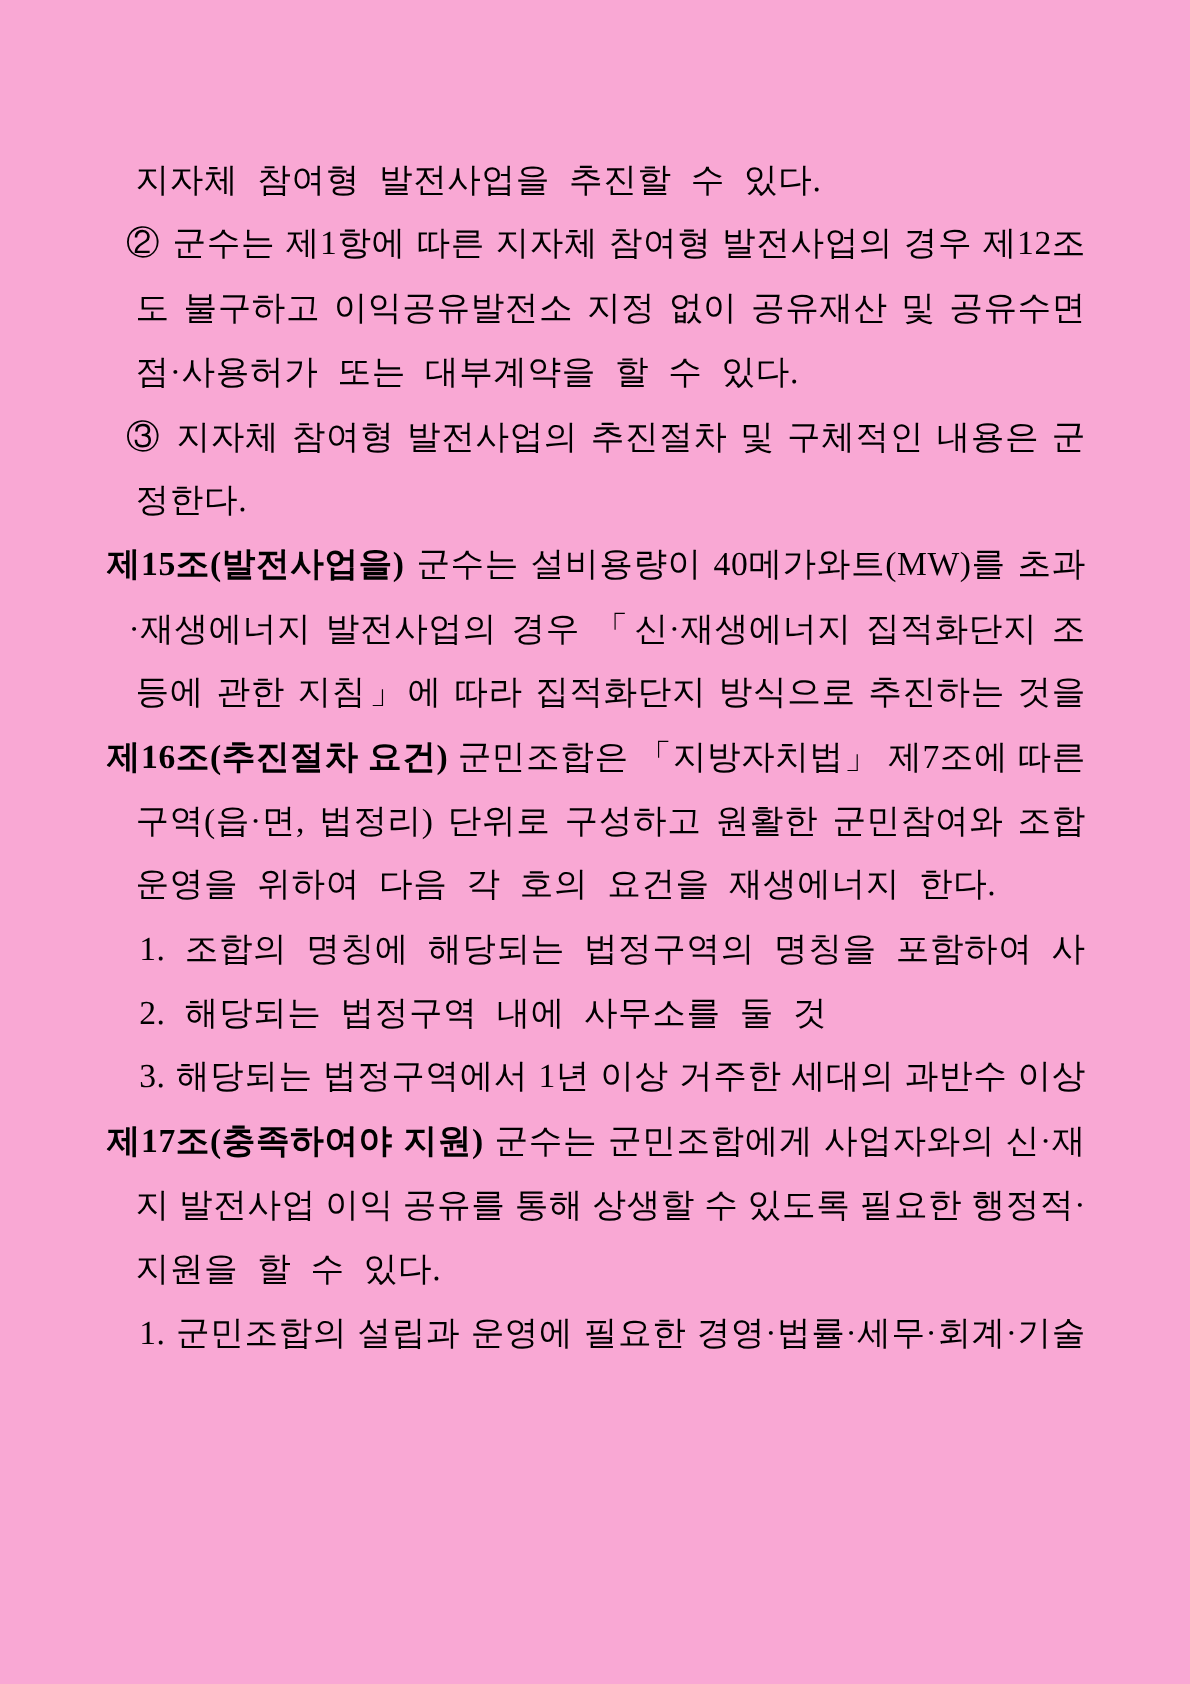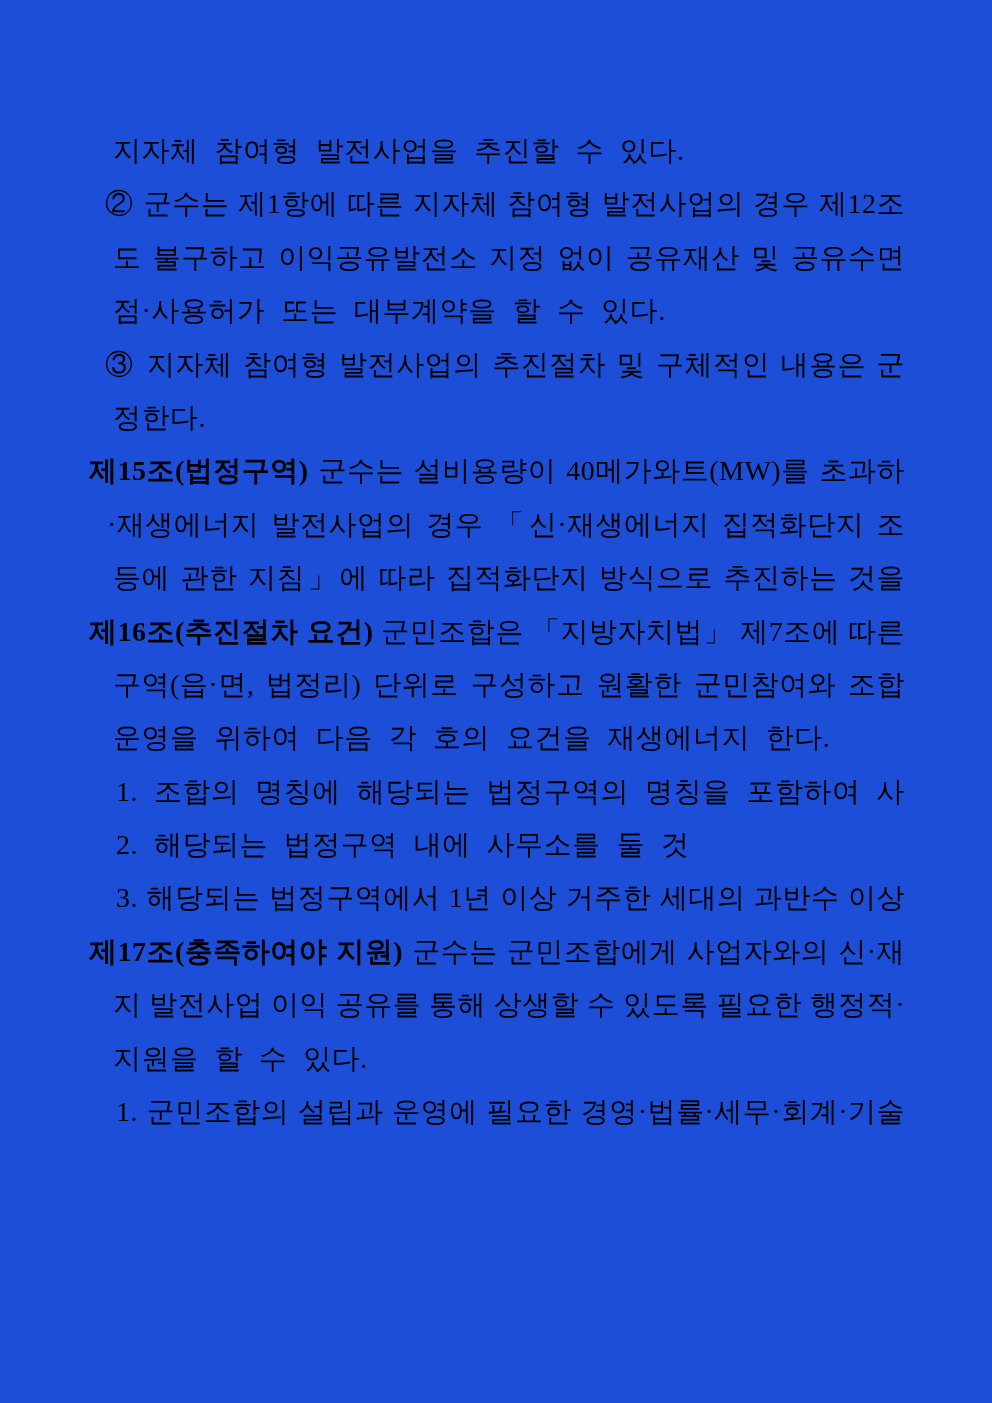--- a/index.html
+++ b/index.html
@@ -9,21 +9,21 @@
   }
   body {
     width: 992px;
     height: 1403px;
     position: relative;
     overflow: hidden;
   }
   .page {
     position: absolute;
     inset: 0;
-    background: #1d4ed8;
+    background: #f9a8d4;
   }
   .doc {
     position: absolute;
     left: 89px;
     top: 124px;
     width: 816px;
   }
   .line {
     font-family: "Liberation Serif", "DejaVu Serif", serif;
     font-size: 28px;
@@ -56,21 +56,21 @@
 <body>
 
 <div class="page">
   <div class="doc">
       <div class="line continuation">지자체 참여형 발전사업을 추진할 수 있다.</div>
       <div class="line circled just">② 군수는 제1항에 따른 지자체 참여형 발전사업의 경우 제12조제3항에</div>
       <div class="line continuation just">도 불구하고 이익공유발전소 지정 없이 공유재산 및 공유수면에 대한</div>
       <div class="line continuation">점·사용허가 또는 대부계약을 할 수 있다.</div>
       <div class="line circled just">③ 지자체 참여형 발전사업의 추진절차 및 구체적인 내용은 군수가 따로</div>
       <div class="line continuation">정한다.</div>
-      <div class="line article just"><span class="head">제15조(법정구역)</span> 군수는 설비용량이 40메가와트(MW)를 초과하는 신</div>
+      <div class="line article just"><span class="head">제15조(발전사업을)</span> 군수는 설비용량이 40메가와트(MW)를 초과하는 신</div>
       <div class="line dotstart just">·재생에너지 발전사업의 경우 「신·재생에너지 집적화단지 조성·지원</div>
       <div class="line continuation just">등에 관한 지침」에 따라 집적화단지 방식으로 추진하는 것을 원칙으로</div>
       <div class="line article just"><span class="head">제16조(추진절차 요건)</span> 군민조합은 「지방자치법」 제7조에 따른 법정</div>
       <div class="line continuation just">구역(읍·면, 법정리) 단위로 구성하고 원활한 군민참여와 조합의 건전한</div>
       <div class="line continuation">운영을 위하여 다음 각 호의 요건을 재생에너지 한다.</div>
       <div class="line item">1. 조합의 명칭에 해당되는 법정구역의 명칭을 포함하여 사용할 것</div>
       <div class="line item">2. 해당되는 법정구역 내에 사무소를 둘 것</div>
       <div class="line item just">3. 해당되는 법정구역에서 1년 이상 거주한 세대의 과반수 이상이 조합</div>
       <div class="line article just"><span class="head">제17조(충족하여야 지원)</span> 군수는 군민조합에게 사업자와의 신·재생에너</div>
       <div class="line continuation just">지 발전사업 이익 공유를 통해 상생할 수 있도록 필요한 행정적·재정적</div>

